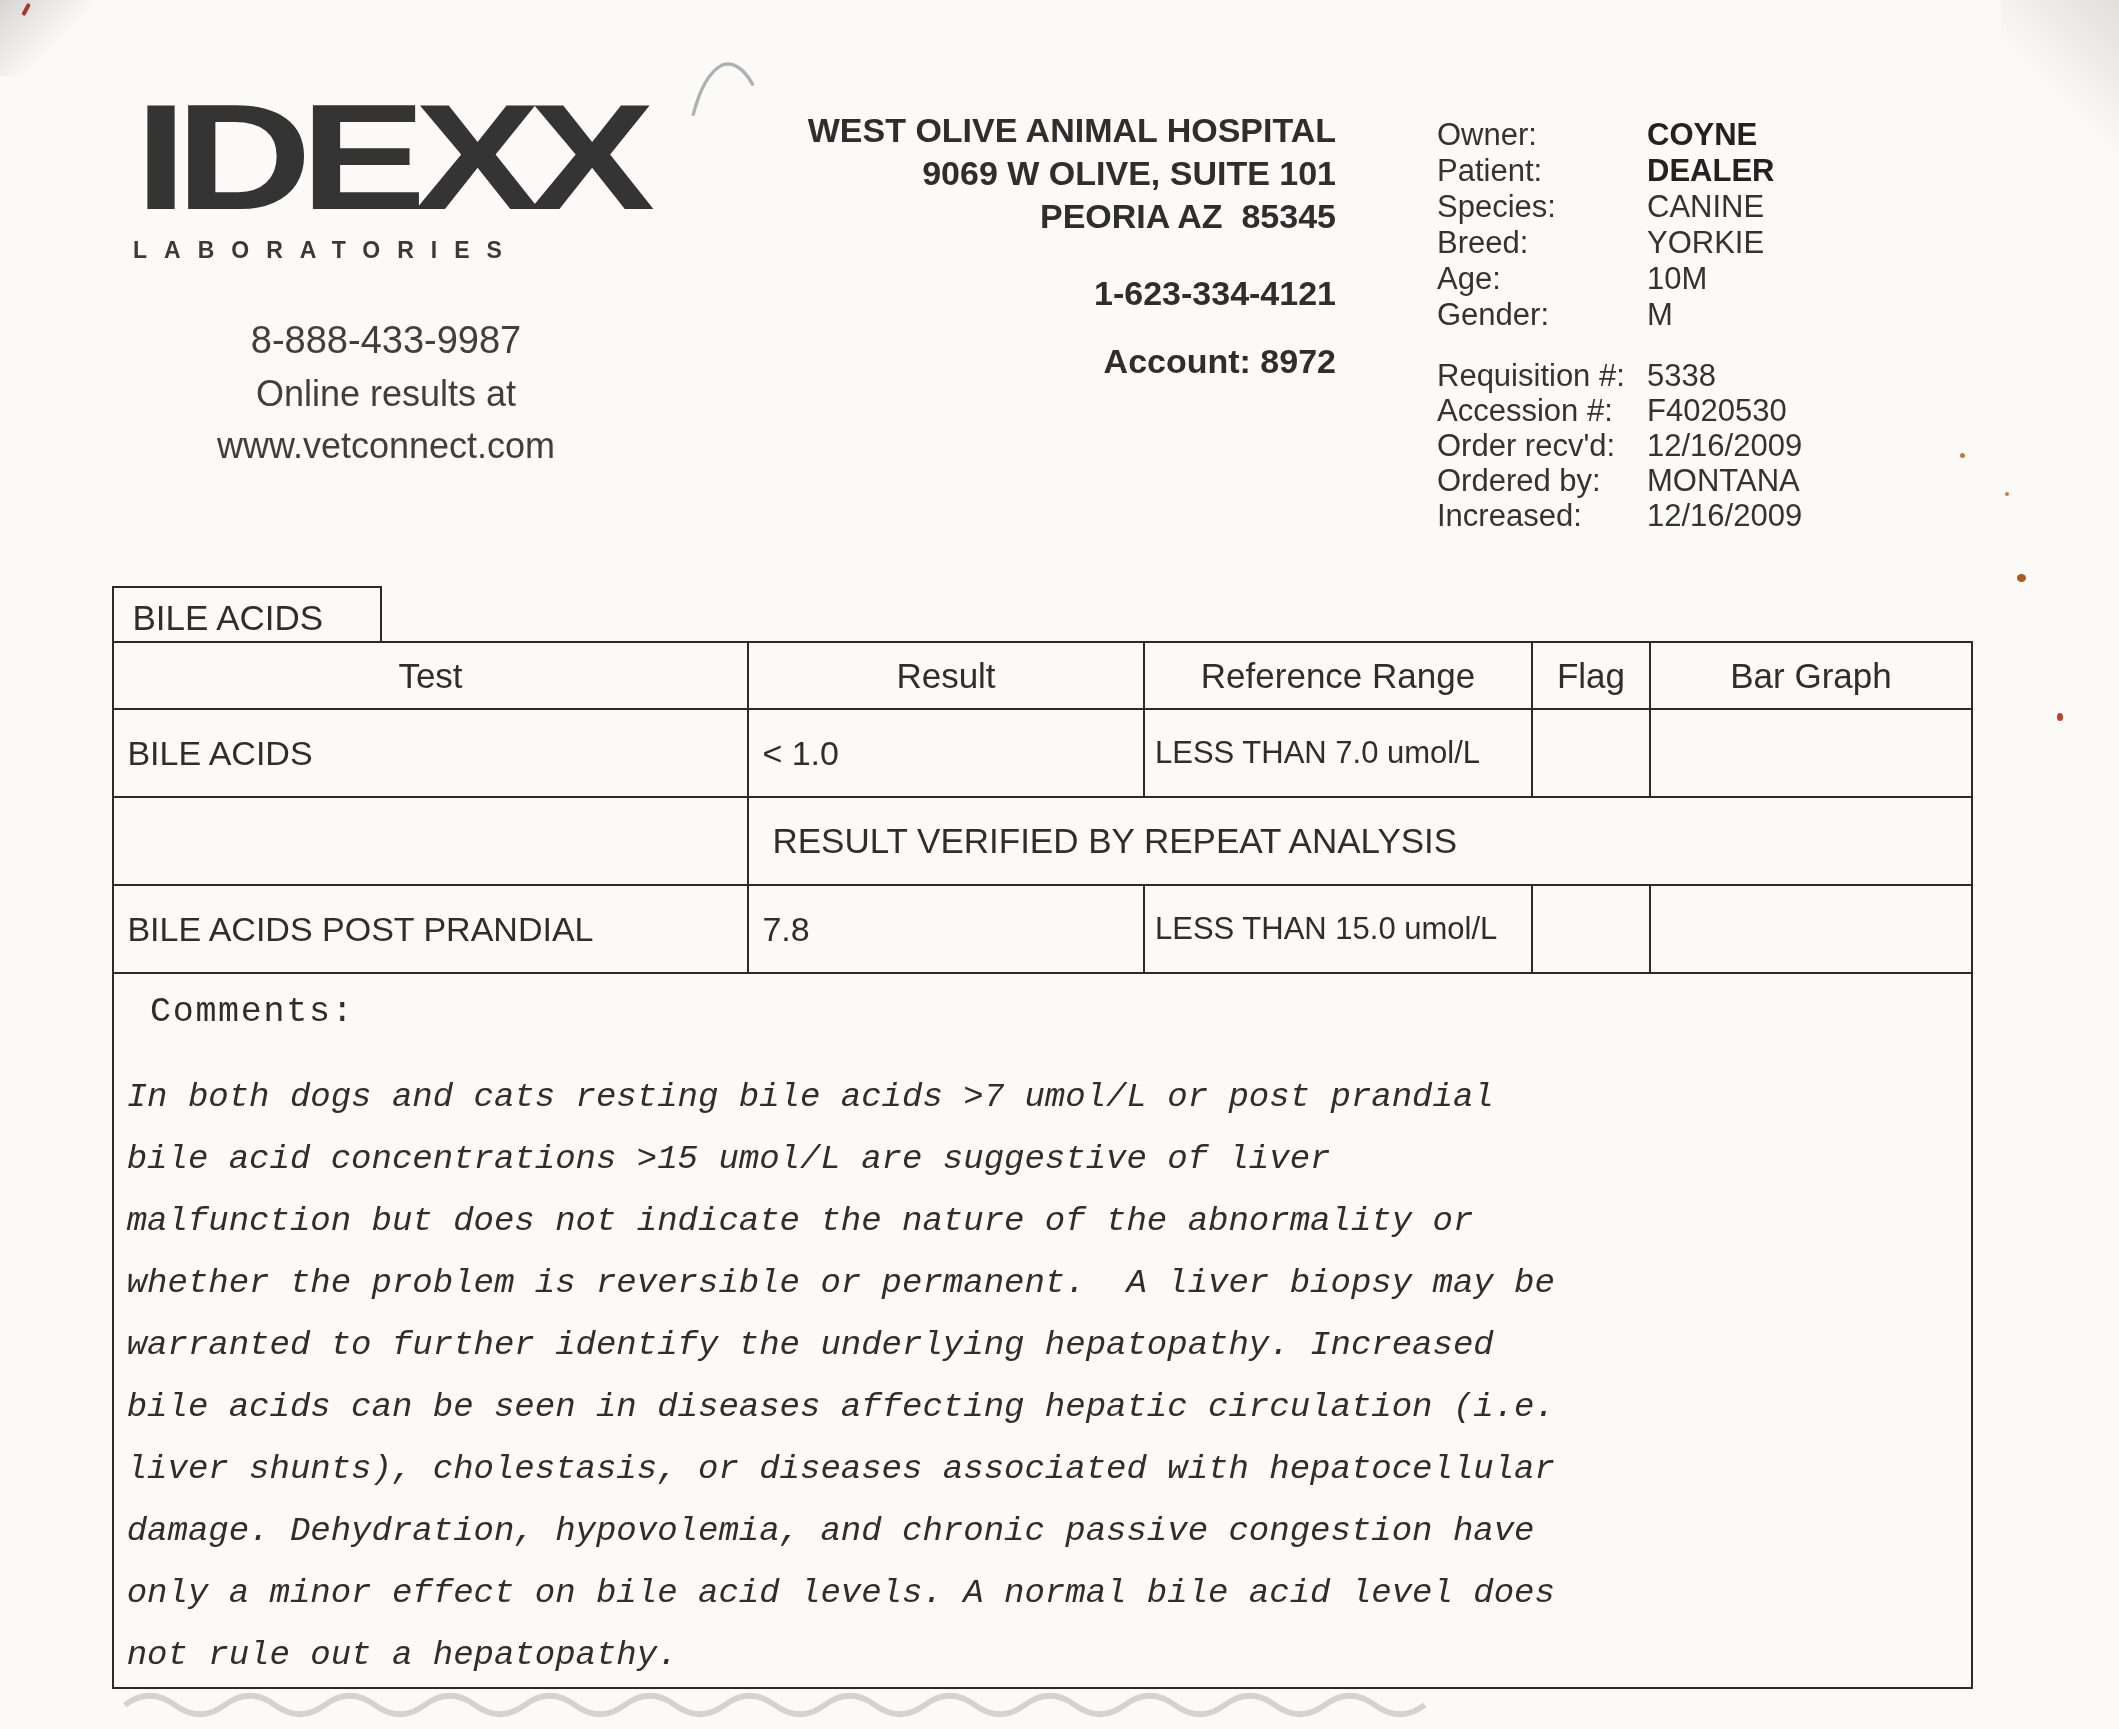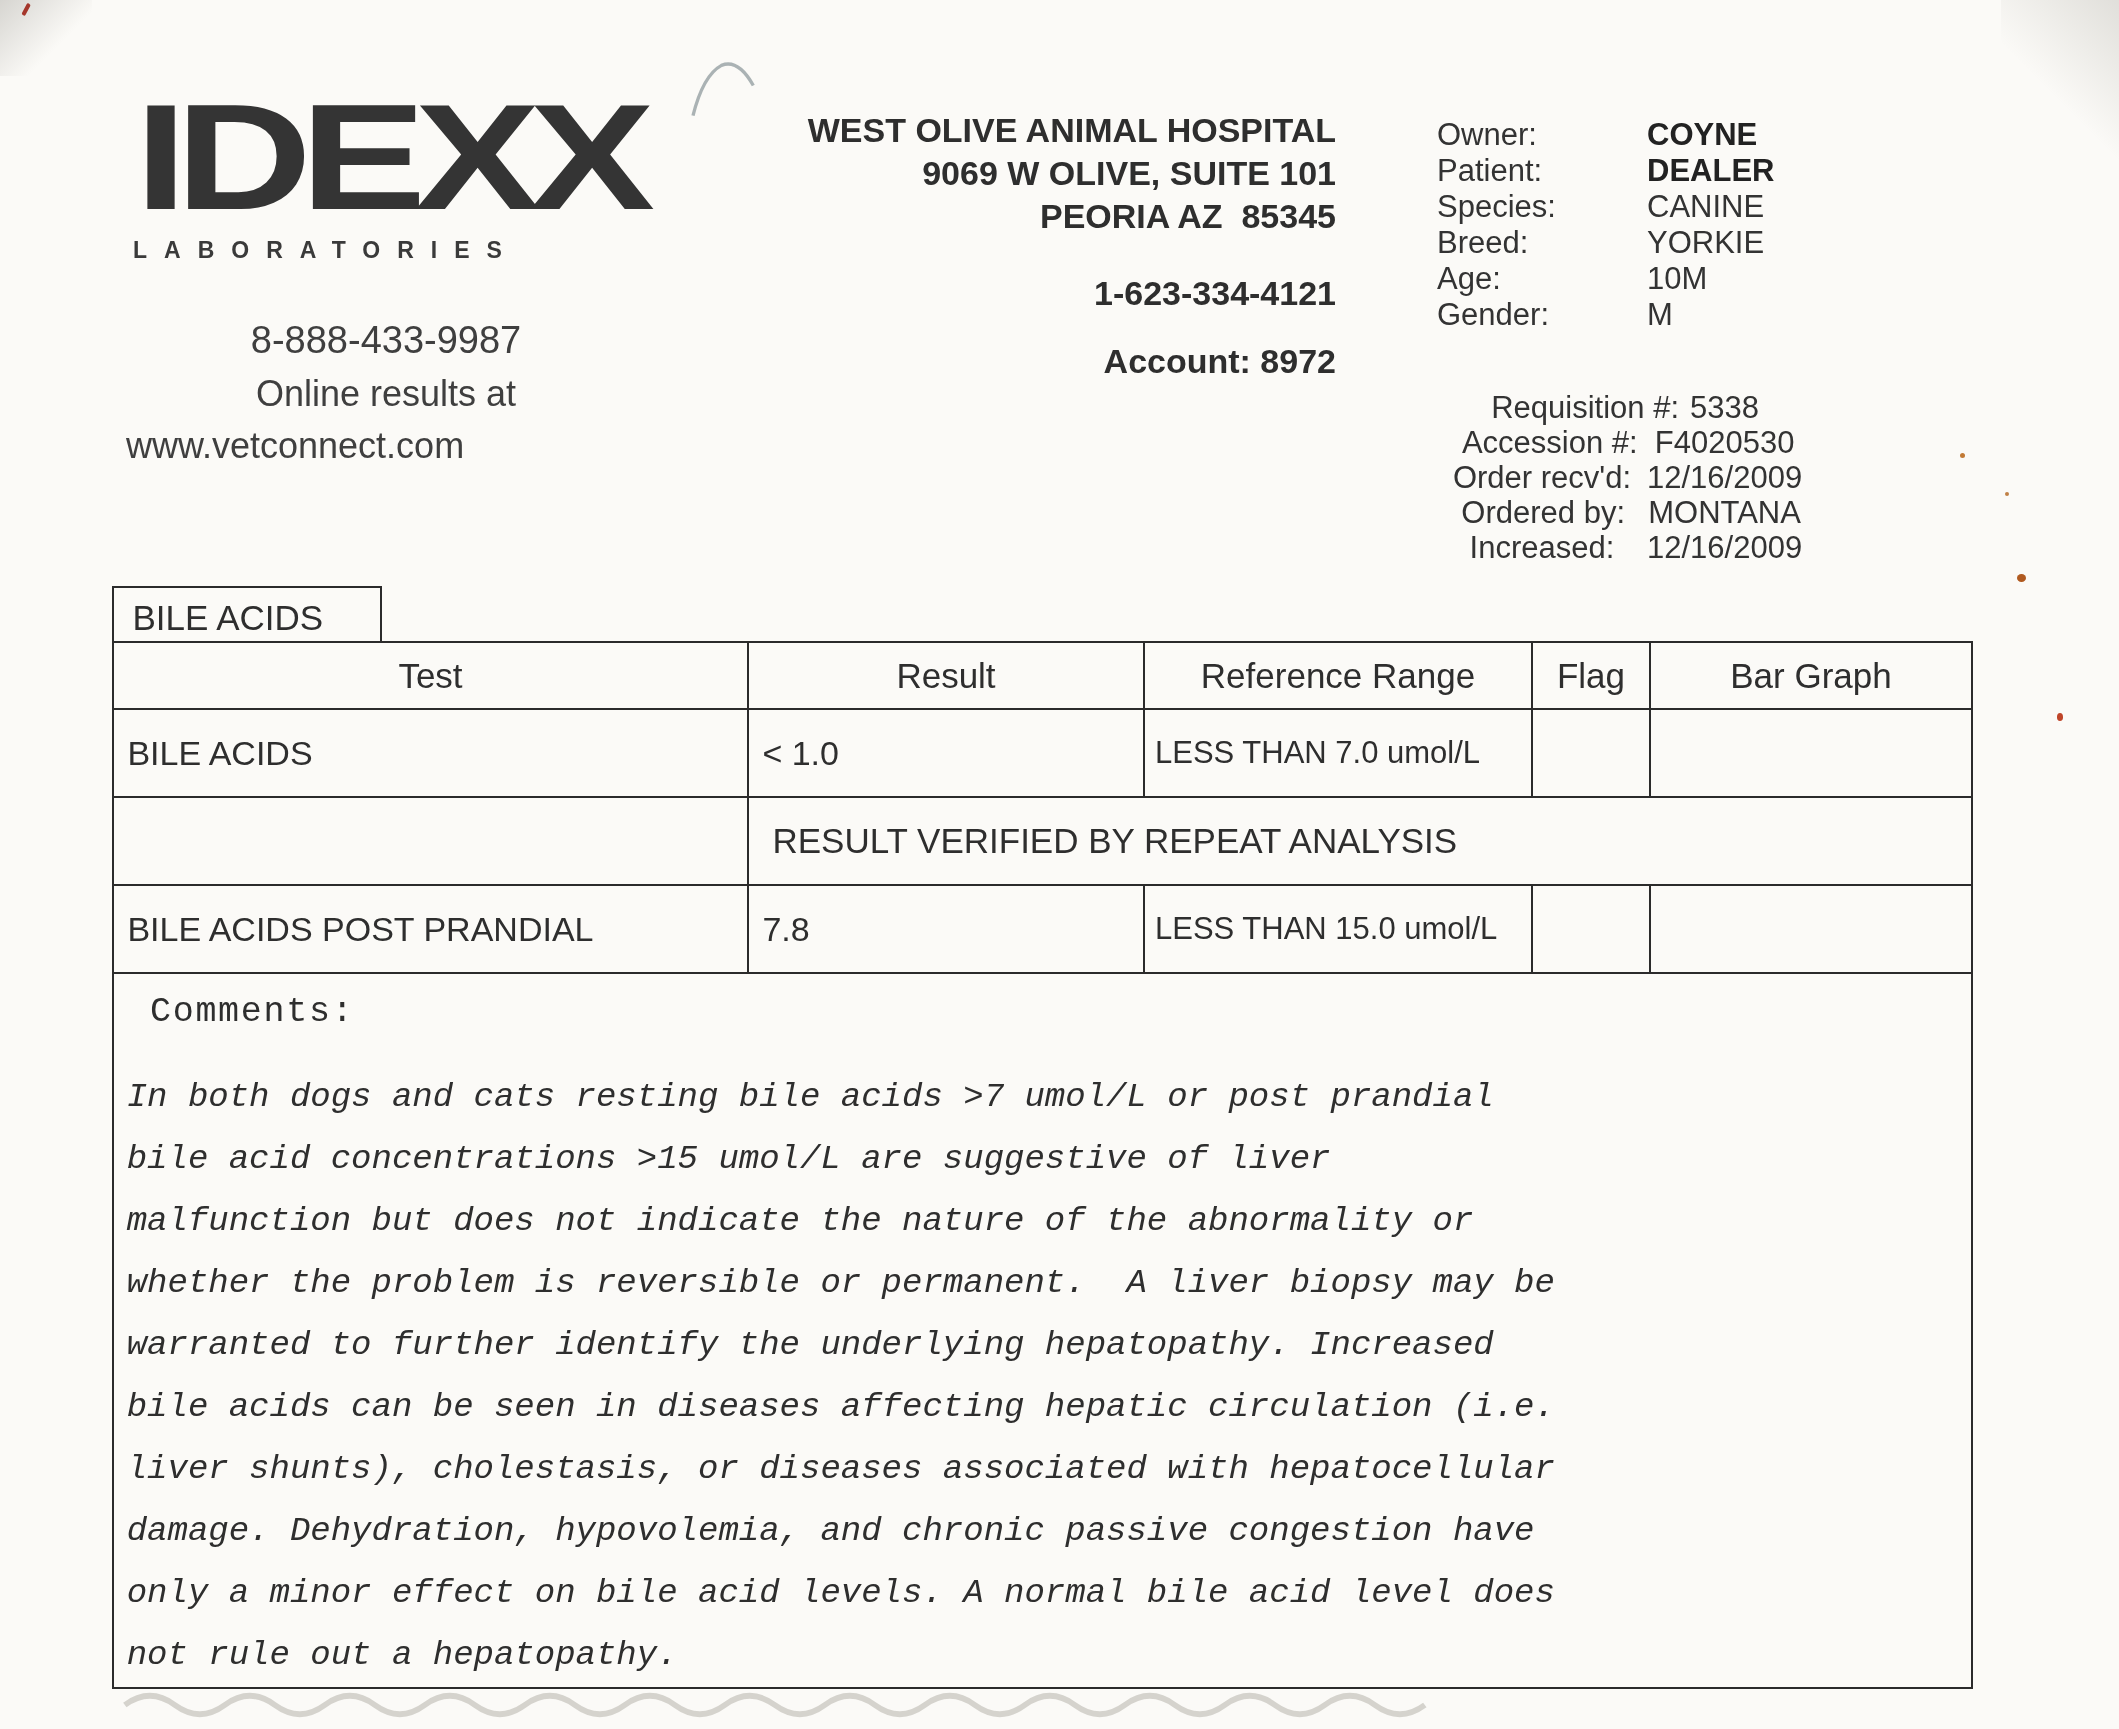--- a/index.html
+++ b/index.html
@@ -21,34 +21,34 @@
   .wave{position:absolute;left:117px;top:1680px;opacity:.75;}
 
   
   .logo-idexx{position:absolute;left:133px;top:81px;width:512px;text-align:center;
     font-size:189px;font-weight:bold;letter-spacing:-11.7px;line-height:1;
     transform:scaleY(.8);transform-origin:top center;color:#343434;}
   .logo-sub{position:absolute;left:133px;top:237px;width:512px;text-align:left;
     font-size:23px;font-weight:bold;letter-spacing:17px;color:#3a3a3a;white-space:pre;}
   .b-phone{position:absolute;left:126px;top:319px;width:520px;text-align:center;font-size:38px;color:#3f3f3f;}
   .b-on1{position:absolute;left:126px;top:373px;width:520px;text-align:center;font-size:36px;color:#3f3f3f;}
-  .b-on2{position:absolute;left:126px;top:425px;width:520px;text-align:left;font-size:36px;color:#3f3f3f;}
+  .b-on2{position:absolute;left:126px;top:425px;width:520px;text-align:center;font-size:36px;color:#3f3f3f;}
 
   
   .hospital{position:absolute;left:732px;top:109px;width:604px;text-align:right;
     font-weight:bold;font-size:34px;color:#2e2e2e;}
   .h-line{line-height:43px;white-space:pre;}
   .h-phone{margin-top:34px;line-height:42px;}
   .h-account{margin-top:26px;line-height:42px;}
 
   
   .meta{position:absolute;left:1437px;top:117px;font-size:31px;color:#333;}
   .mrow{height:36px;white-space:pre;}
   .mrow .lab{display:inline-block;width:210px;}
-  .order-block{margin-top:57px;text-align:center;}
+  .order-block{margin-top:25px;}
   .order-block .mrow{height:35px;}
   .b{font-weight:bold;color:#222;}
 
   
   .tab{position:absolute;left:112px;top:586px;width:270px;height:58px;box-sizing:border-box;
     border:2.5px solid #2b2b2b;border-bottom:none;font-size:35px;padding:10px 0 0 18.5px;color:#2e2e2e;
     background:#fbfaf7;}
   table.report{position:absolute;left:112px;top:641px;width:1860px;border-collapse:collapse;
     table-layout:fixed;background:#fbfaf7;}
   table.report td,table.report th{border:2.5px solid #2b2b2b;box-sizing:border-box;

